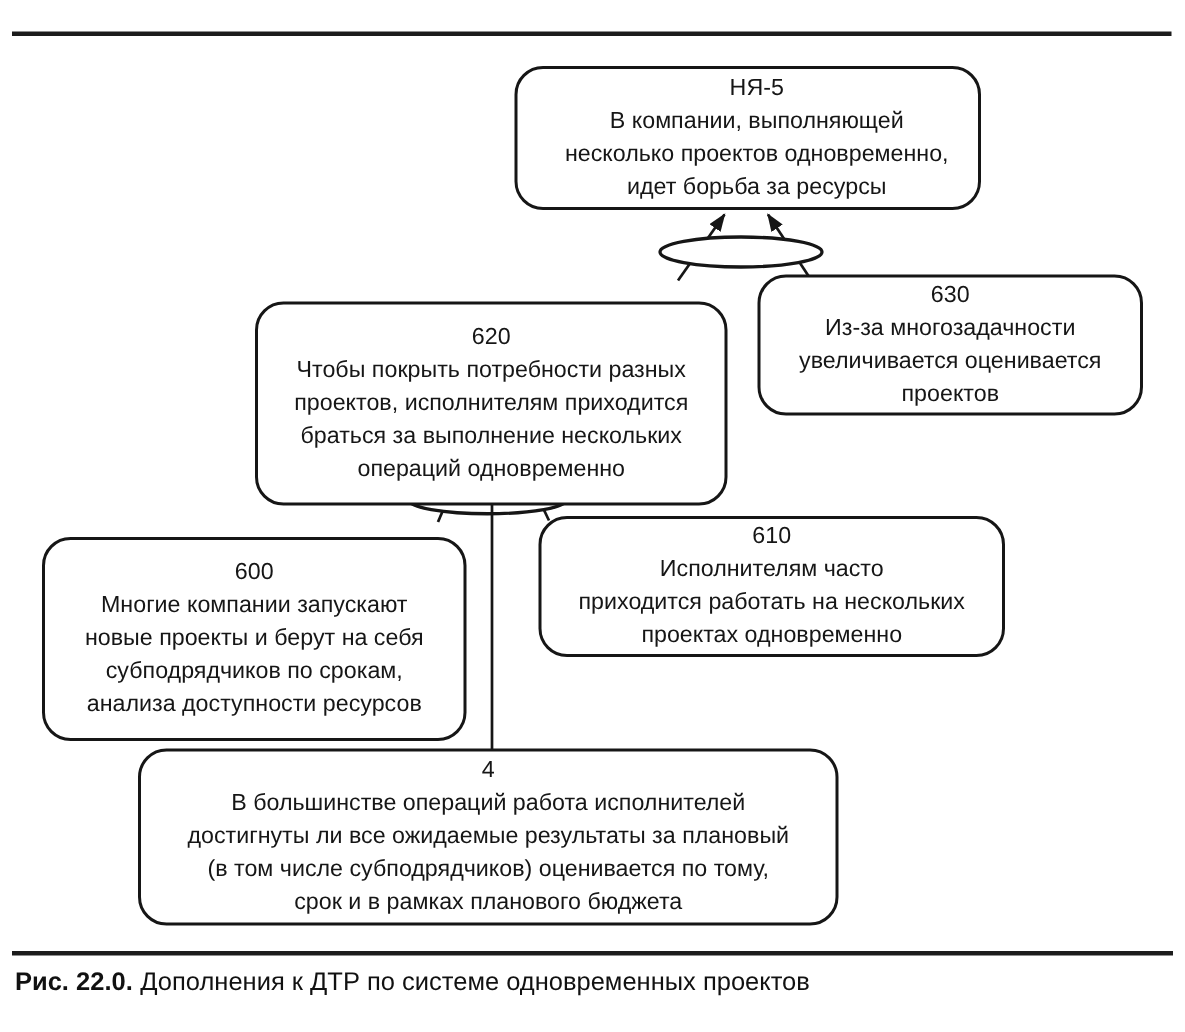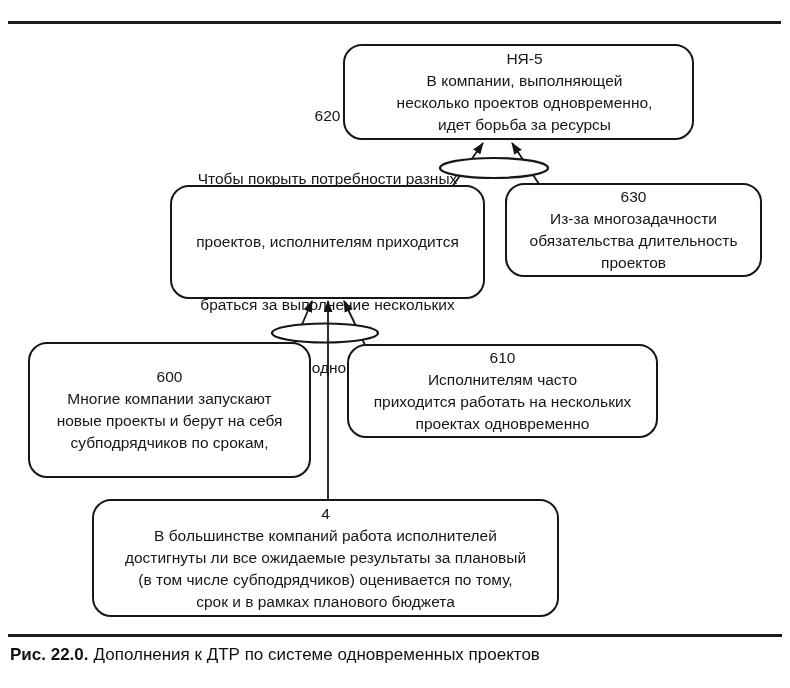--- a/index.html
+++ b/index.html
@@ -39,25 +39,25 @@
     flex-direction: column;
     justify-content: center;
     align-items: center;
     text-align: center;
     font-size: 15.5px;
     line-height: 22px;
     color: #161616;
     padding: 2px 4px;
   }
   .node div { white-space: nowrap; }
-  .node-nya5 { left: 343px; top: 44px;  width: 351px; height: 96px; padding-left: 16px; }
-  .node-620  { left: 170px; top: 185px; width: 315px; height: 114px; gap: 41px; }
+  .node-nya5 { left: 343px; top: 44px;  width: 311px; height: 96px; padding-left: 16px; }
+  .node-620  { left: 170px; top: 201px; width: 315px; height: 136px; }
   .node-630  { left: 505px; top: 183px; width: 257px; height: 94px; }
-  .node-600  { left: 28px;  top: 342px; width: 283px; height: 136px; border-radius: 19px; }
-  .node-610  { left: 347px; top: 344px; width: 311px; height: 94px; }
+  .node-600  { left: 28px;  top: 358px; width: 283px; height: 136px; border-radius: 19px; }
+  .node-610  { left: 359px; top: 344px; width: 311px; height: 94px; }
   .node-4    { left: 92px;  top: 499px; width: 467px; height: 118px; }
   .caption {
     position: absolute;
     left: 10px;
     top: 644px;
     z-index: 2;
     font-size: 17px;
     line-height: 22px;
     color: #111111;
     white-space: nowrap;
@@ -99,41 +99,42 @@
     <div>620</div>
     <div>Чтобы покрыть потребности разных</div>
     <div>проектов, исполнителям приходится</div>
     <div>браться за выполнение нескольких</div>
     <div>операций одновременно</div>
   </div>
 
   <div class="node node-630">
     <div>630</div>
     <div>Из-за многозадачности</div>
-    <div>обязательства длительность</div>
+    <div>увеличивается оценивается</div>
     <div>проектов</div>
   </div>
 
   <div class="node node-600">
     <div>600</div>
     <div>Многие компании запускают</div>
     <div>новые проекты и берут на себя</div>
     <div>субподрядчиков по срокам,</div>
+    <div>анализа доступности ресурсов</div>
   </div>
 
   <div class="node node-610">
     <div>610</div>
     <div>Исполнителям часто</div>
     <div>приходится работать на нескольких</div>
     <div>проектах одновременно</div>
   </div>
 
   <div class="node node-4">
     <div>4</div>
-    <div>В большинстве компаний работа исполнителей</div>
+    <div>В большинстве операций работа исполнителей</div>
     <div>достигнуты ли все ожидаемые результаты за плановый</div>
     <div>(в том числе субподрядчиков) оценивается по тому,</div>
     <div>срок и в рамках планового бюджета</div>
   </div>
 
   <div class="rule bottom"></div>
 
   <div class="caption">
     <span class="cap-label">Рис. 22.0.</span><span>Дополнения к ДТР по системе одновременных проектов</span>
   </div>

